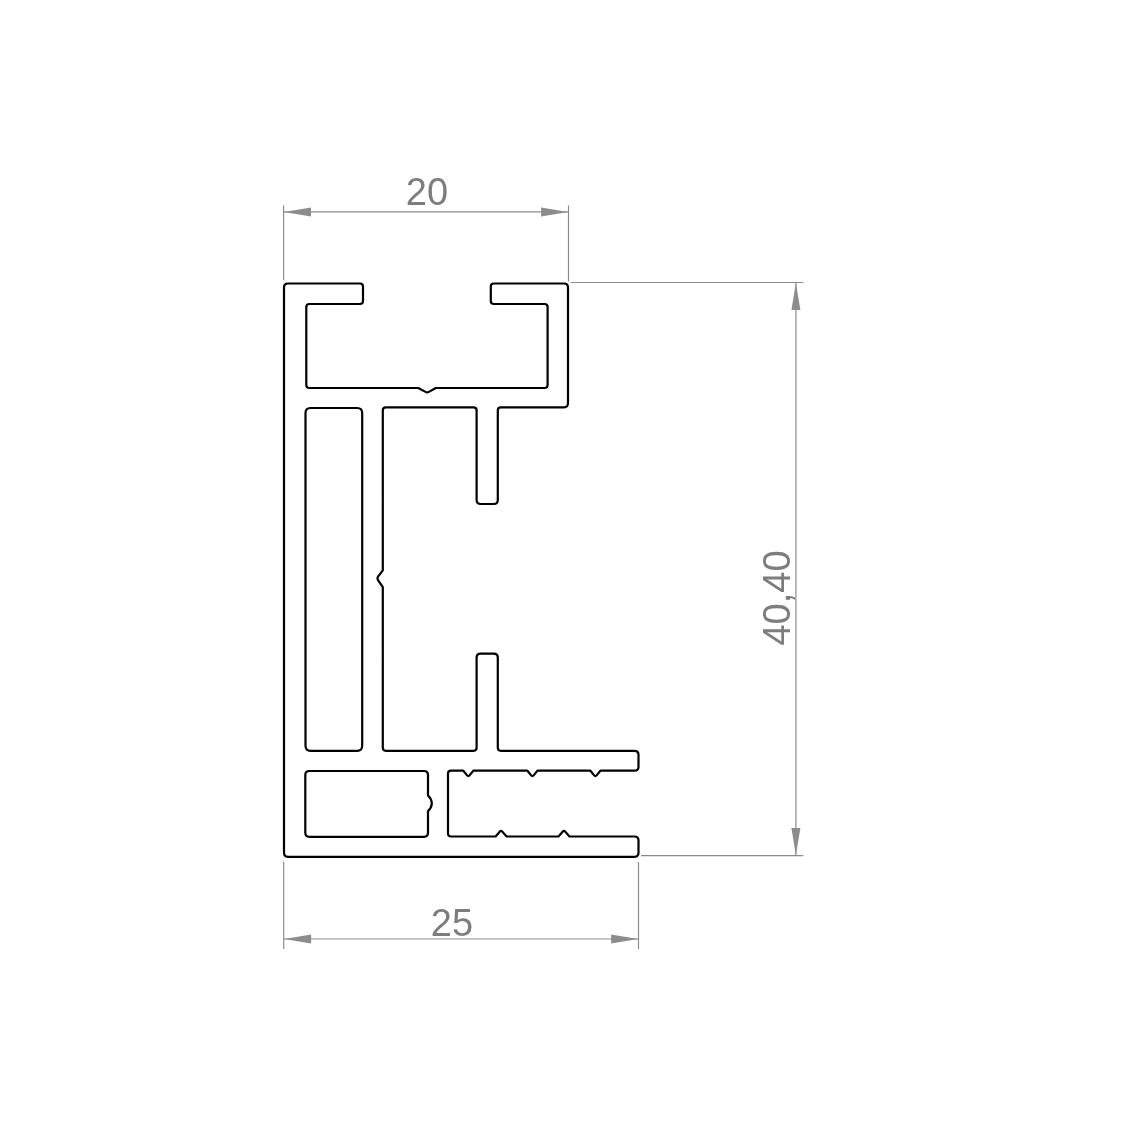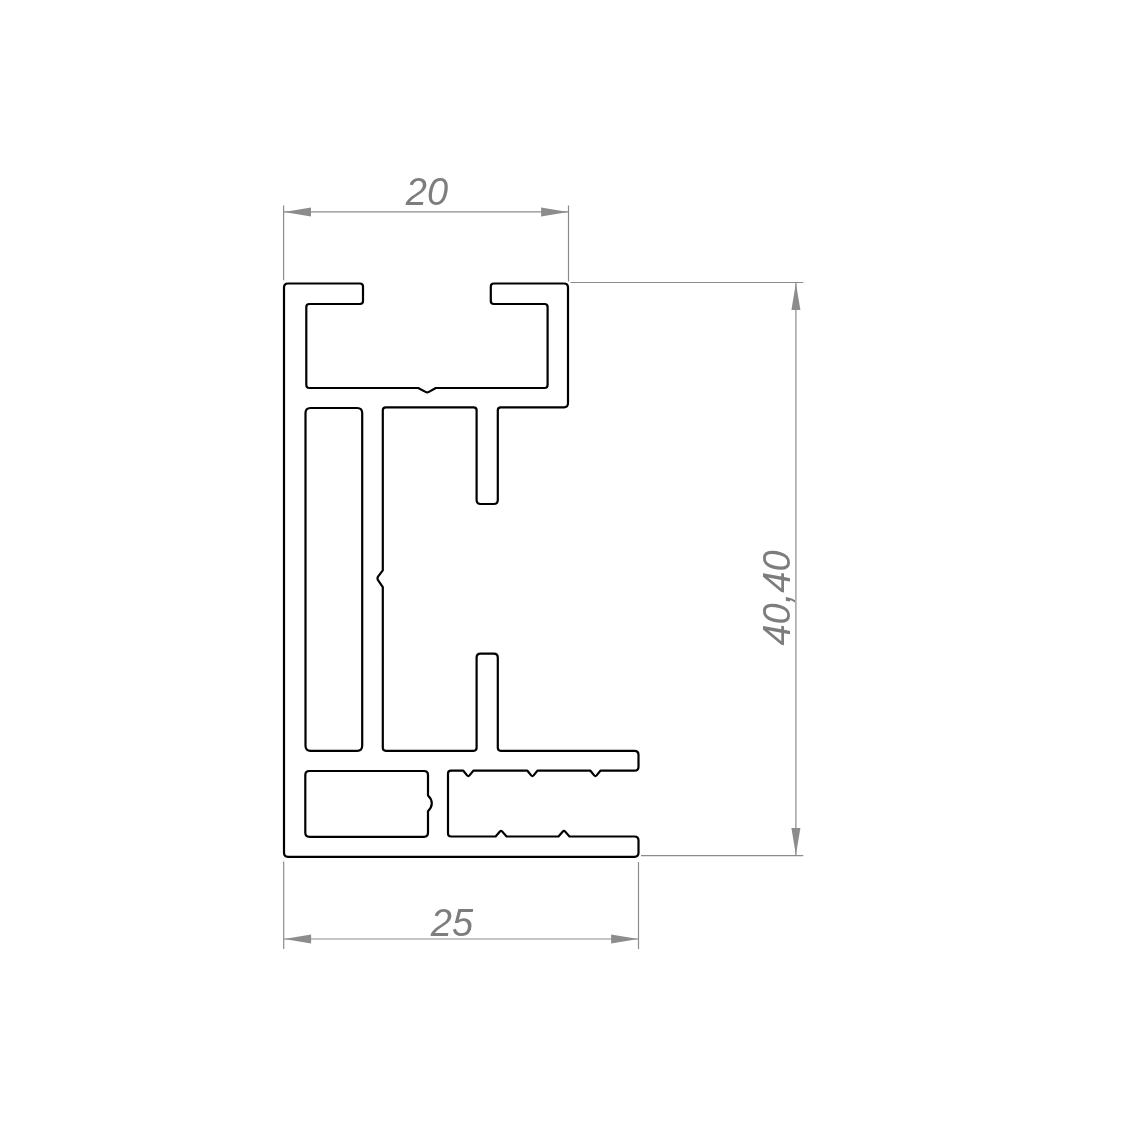--- a/index.html
+++ b/index.html
@@ -1,16 +1,16 @@
 <!DOCTYPE html>
 <html><head>
 <meta charset="utf-8">
 <style>
 html,body{margin:0;padding:0;background:#ffffff;}
-#canvas{width:1124px;height:1124px;position:relative;font-style:italic;}
+#canvas{width:1124px;height:1124px;position:relative;}
 text{font-family:"Liberation Sans", sans-serif;}
 </style>
 </head>
 <body>
 
 <div id="canvas">
 <svg width="1124" height="1124" viewBox="0 0 1124 1124">
 
 <rect x="0" y="0" width="1124" height="1124" fill="#ffffff"></rect>
 

